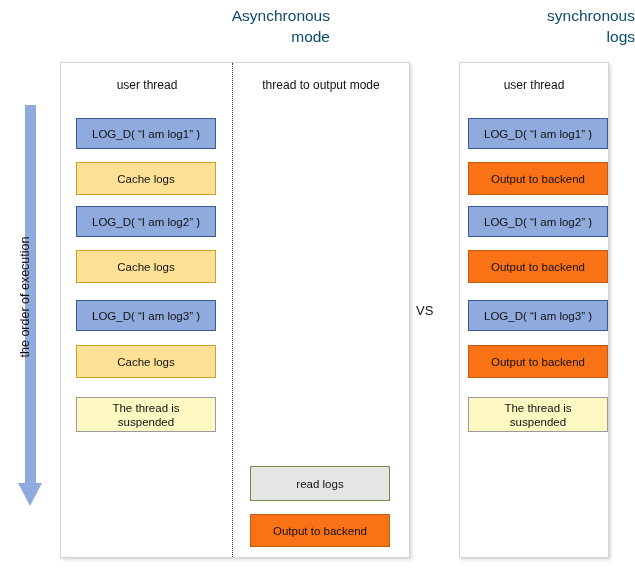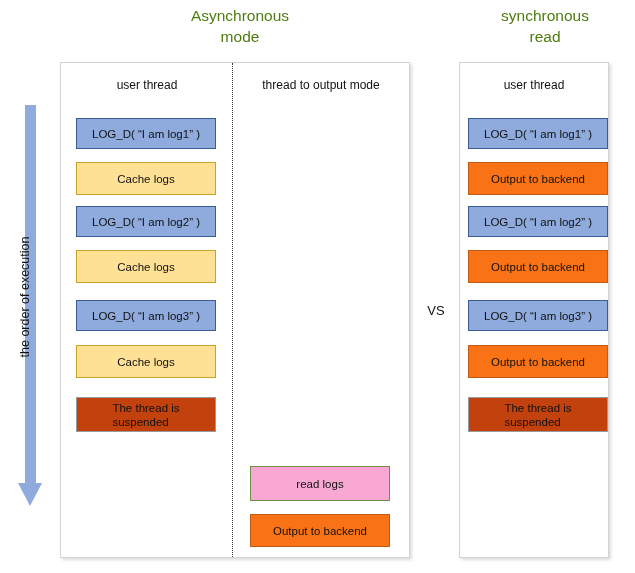--- a/index.html
+++ b/index.html
@@ -12,36 +12,35 @@
     height: 573px;
     position: relative;
     font-family: "Liberation Sans", sans-serif;
     color: #000000;
     overflow: hidden;
   }
 
   
   .diagram-title {
     position: absolute;
-    text-align: center;
+    text-align: right;
     font-size: 15.5px;
     line-height: 21px;
-    color: #4d7c0f;
+    color: #0c4a6e;
     white-space: pre-line;
   }
   #title-async { left: 150px; top: 5px; width: 180px; }
   #title-sync  { left: 455px; top: 5px; width: 180px; }
 
   
   #vs-label {
     position: absolute;
     left: 416px;
     top: 303px;
     width: 40px;
-    text-align: center;
     font-size: 13px;
     color: #111111;
   }
 
   
   .panel {
     position: absolute;
     background: #ffffff;
     border: 1px solid #d3d3d3;
     box-shadow: 2px 2px 3px rgba(0,0,0,0.14);
@@ -71,32 +70,33 @@
   #heading-output-thread     { left: 236px; top: 78px; width: 170px; }
   #heading-user-thread-sync  { left: 463px; top: 78px; width: 142px; }
 
   
   .step-box {
     position: absolute;
     box-sizing: border-box;
     display: flex;
     align-items: center;
     justify-content: center;
+    text-align: center;
     font-size: 11.5px;
     line-height: 14px;
     color: #111111;
     border-width: 1px;
     border-style: solid;
     white-space: pre-line;
   }
   .kind-log      { background: #8FAADC; border-color: #3A5C96; }
   .kind-cache    { background: #FFE196; border-color: #C9A227; }
   .kind-output   { background: #f97316; border-color: #C55A11; }
-  .kind-read     { background: #f9a8d4; border-color: #6F8E42; }
-  .kind-suspend  { background: #c2410c; border-color: #9A9A9A; }
+  .kind-read     { background: #e5e5e5; border-color: #6F8E42; }
+  .kind-suspend  { background: #fef9c3; border-color: #9A9A9A; }
 
   
   #order-arrow-shaft {
     position: absolute;
     left: 25px;
     top: 105px;
     width: 11px;
     height: 380px;
     background: #8FAADC;
   }
@@ -121,21 +121,21 @@
     transform: rotate(-90deg);
     transform-origin: center center;
   }
 </style>
 </head>
 <body>
 
 <div class="diagram-title" id="title-async">Asynchronous
 mode</div>
 <div class="diagram-title" id="title-sync">synchronous
-read</div>
+logs</div>
 
 <div id="order-arrow-shaft"></div>
 <div id="order-arrow-head"></div>
 <div id="order-arrow-label">the order of execution</div>
 
 <div class="panel" id="panel-async"></div>
 <div id="thread-divider"></div>
 
 <div class="column-heading" id="heading-user-thread-async">user thread</div>
 <div class="column-heading" id="heading-output-thread">thread to output mode</div>

